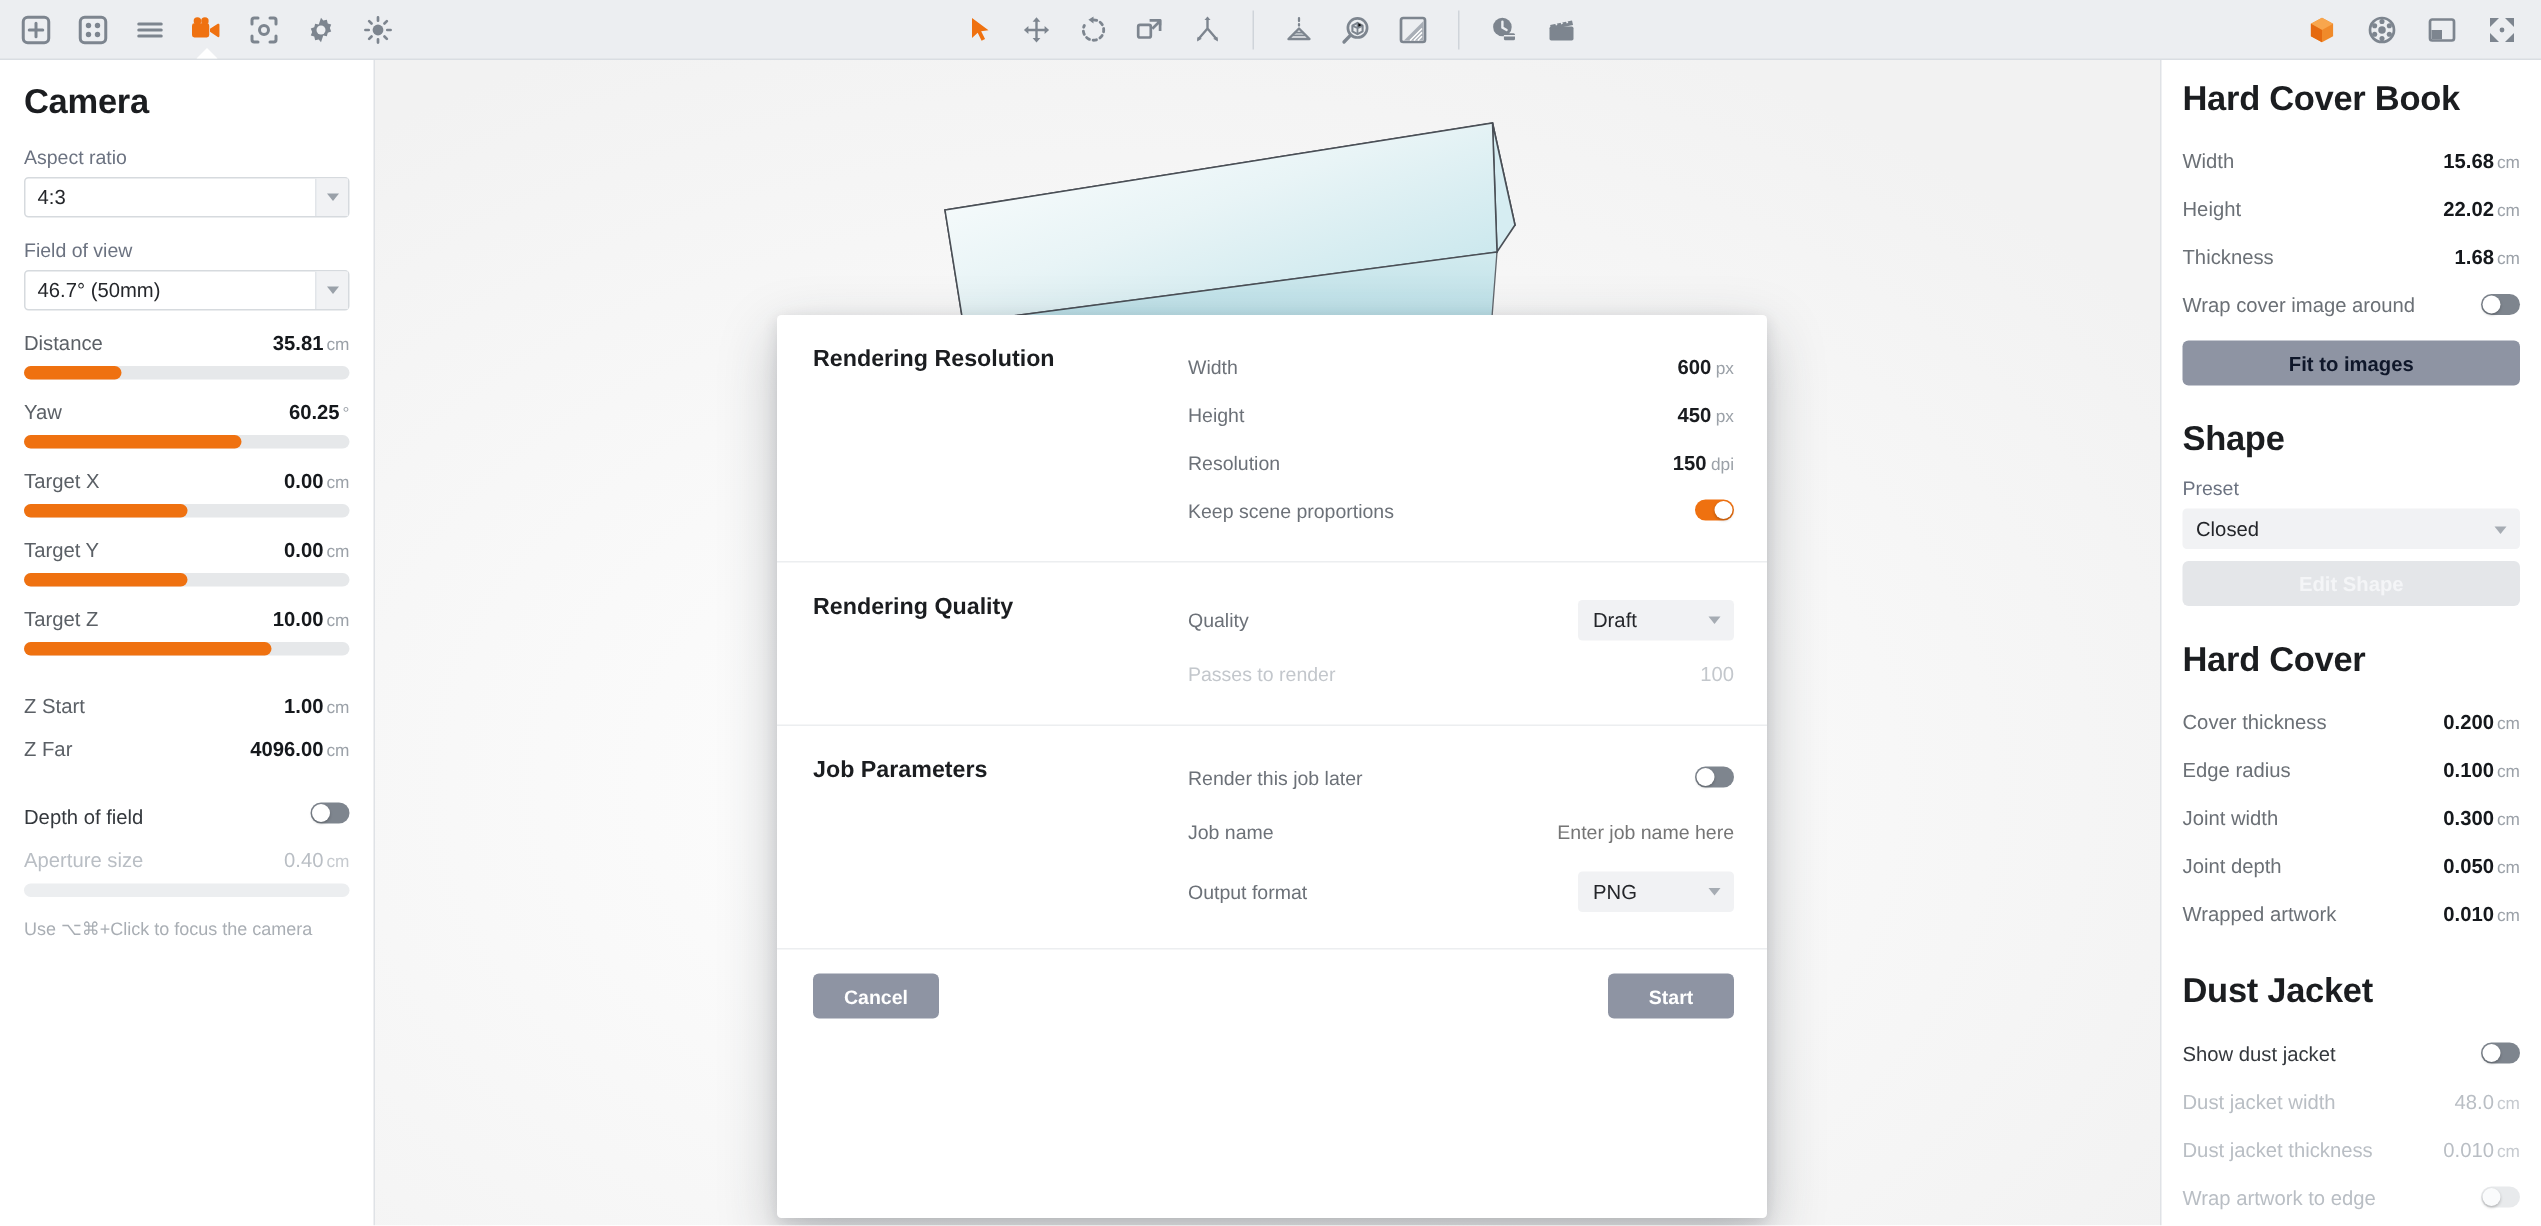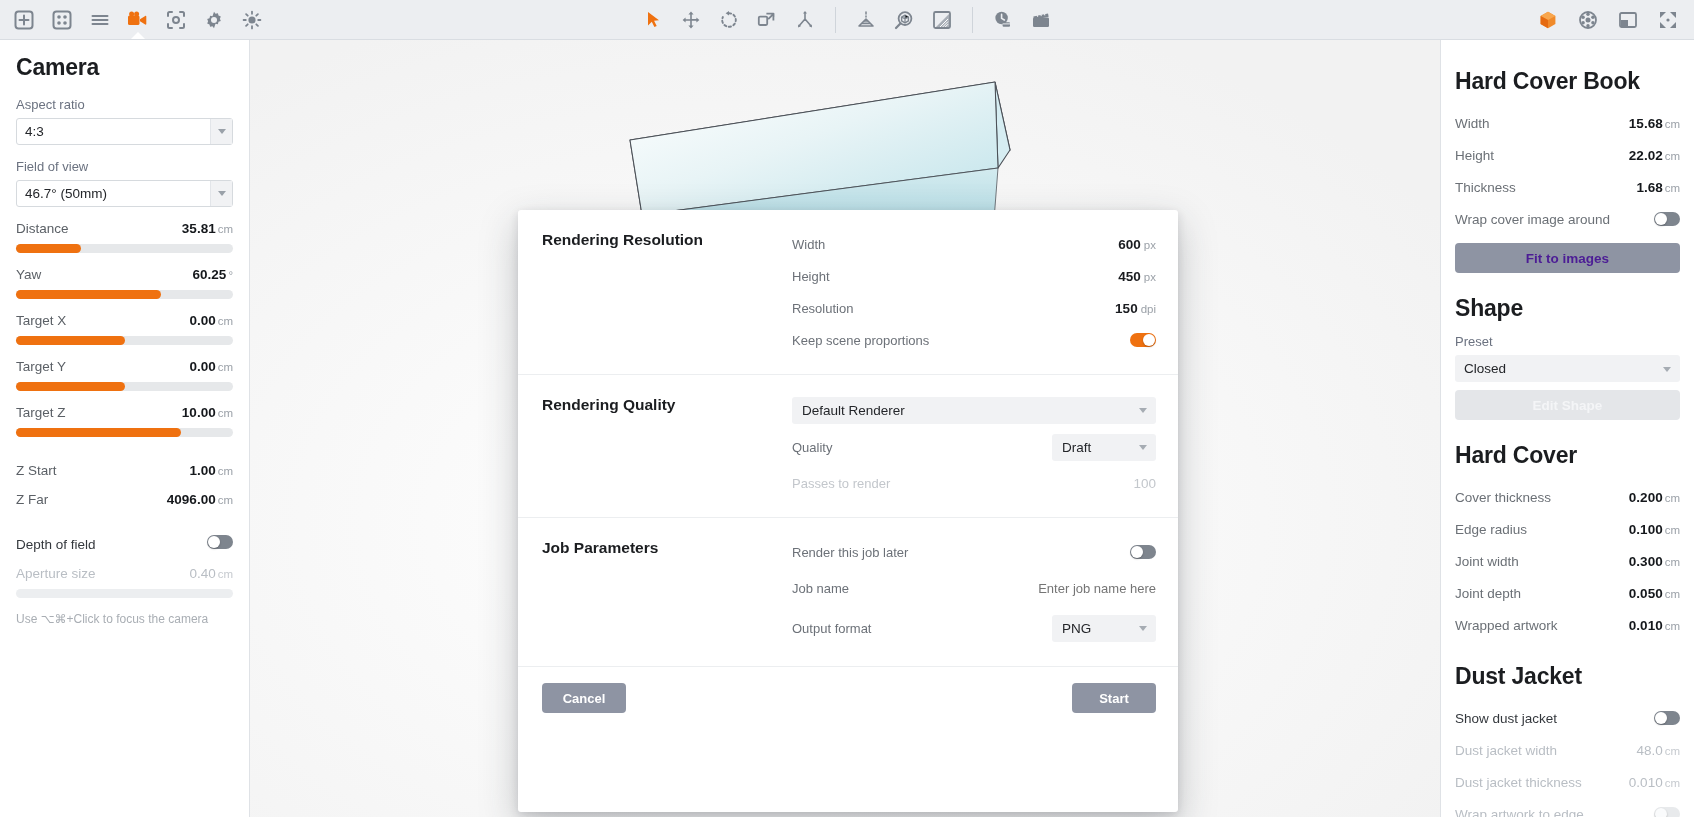--- a/index.html
+++ b/index.html
@@ -119,28 +119,28 @@
     min-width: 84px; height: 30px; border-radius: 4px; background: #8e94a3; color: #ffffff;
     font-size: 13px; font-weight: bold; display: flex; align-items: center; justify-content: center;
     cursor: pointer; border: none; font-family: "Liberation Sans", sans-serif; padding: 0 16px;
   }
 
   
   .right-panel {
     position: absolute; right: 0; top: 40px; width: 254px; height: 777px;
     background: #ffffff; border-left: 1px solid #dfe2e6; padding: 0 14px; overflow: hidden;
   }
-  .r-title { font-size: 23px; font-weight: bold; color: #1b1d20; letter-spacing: -0.2px; margin-top: 28px; margin-bottom: 12px; }
+  .r-title { font-size: 23px; font-weight: bold; color: #1b1d20; letter-spacing: -0.2px; margin-top: 12px; margin-bottom: 12px; }
   .r-title.sub { margin-top: 22px; }
   .r-row { display: flex; justify-content: space-between; align-items: center; font-size: 13.5px; height: 32px; }
   .r-row .rk { color: #6b7076; }
   .r-row .rv { color: #15181c; font-weight: bold; }
   .r-row .rv .unit { color: #9ba1a8; font-weight: normal; font-size: 11.5px; margin-left: 2px; }
   .r-btn {
-    height: 30px; border-radius: 4px; background: #8e94a3; color: #4c1d95; font-size: 13.5px;
+    height: 30px; border-radius: 4px; background: #8e94a3; color: #0f172a; font-size: 13.5px;
     font-weight: bold; display: flex; align-items: center; justify-content: center; margin-top: 8px; cursor: pointer;
   }
   .r-btn.disabled { background: #e4e6e9; color: #f4f5f7; cursor: default; }
   .r-sublabel { font-size: 13px; color: #6b7280; margin-top: 10px; margin-bottom: 6px; }
   .r-select {
     position: relative; height: 27px; background: #f1f2f4; border-radius: 3px;
     display: flex; align-items: center; padding: 0 22px 0 9px; font-size: 13.5px; color: #24262a; cursor: pointer;
   }
   .r-select .mcaret { position: absolute; right: 9px; top: 50%; margin-top: -2px;
     width: 0; height: 0; border-left: 4px solid transparent; border-right: 4px solid transparent; border-top: 5px solid #a6acb3; }
@@ -480,26 +480,20 @@
           <span class="toggle on">
               <span class="knob"></span>
             </span>
         </div>
       </div>
     </div>
 
     <div class="msection">
       <div class="msec-title">Rendering Quality</div>
       <div class="msec-body">
-        <div class="mrow" style="height:34px">
-          <div class="m-select full">
-            <span>Default Renderer</span>
-            <i class="mcaret"></i>
-          </div>
-        </div>
         <div class="mrow" style="height:40px">
           <span class="m-label">Quality</span>
           <div class="m-select small">
             <span>Draft</span>
             <i class="mcaret"></i>
           </div>
         </div>
         <div class="mrow">
           <span class="m-label" style="color:#c3c7cc">Passes to render</span>
           <span class="m-value" style="color:#c3c7cc;font-weight:normal">100</span>

